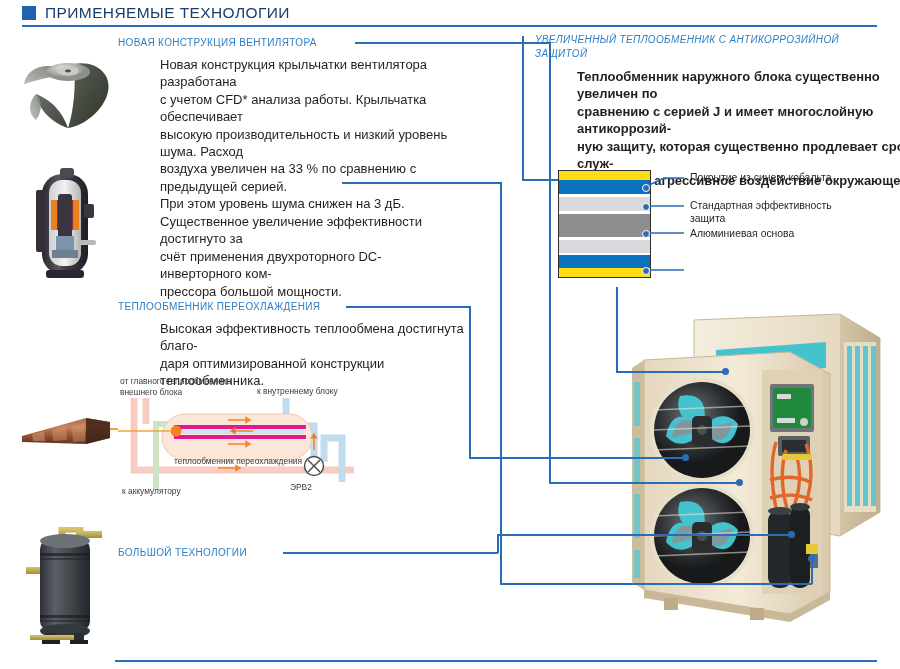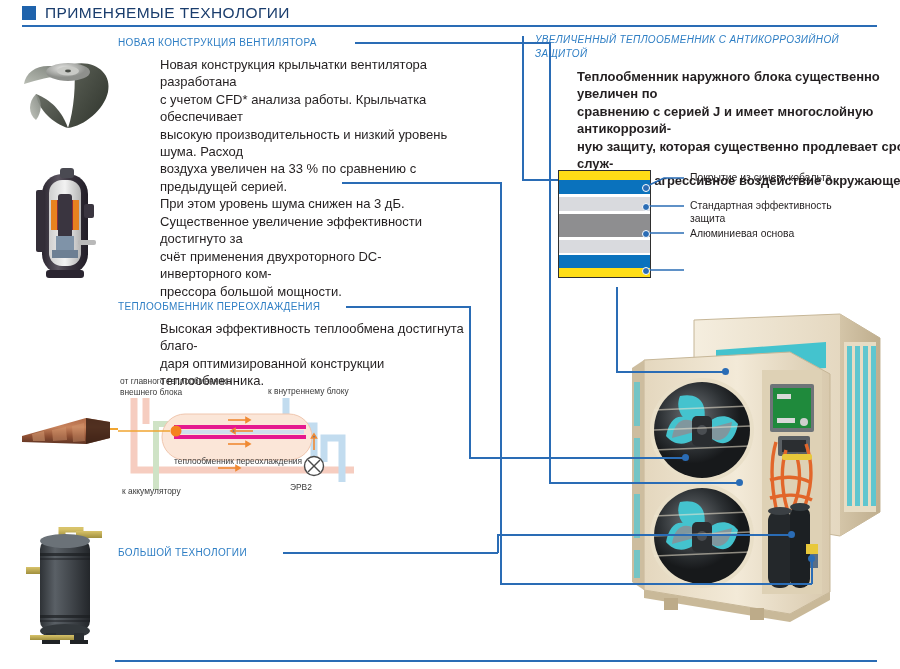--- a/index.html
+++ b/index.html
@@ -275,21 +275,21 @@
       </g>
 
       <circle cx="196" cy="88" r="9.5" fill="#ffffff" stroke="#4a4a4a" stroke-width="1.4"></circle>
       <line x1="190" y1="82" x2="202" y2="94" stroke="#4a4a4a" stroke-width="1.4"></line>
       <line x1="202" y1="82" x2="190" y2="94" stroke="#4a4a4a" stroke-width="1.4"></line>
 
       <line x1="-6" y1="53" x2="52" y2="53" stroke="#f0a531" stroke-width="1.6"></line>
     </svg>
     <div class="sch-lbl" style="left:2px;top:-2px;width:150px;">от главного теплообменника
 внешнего блока</div>
-    <div class="sch-lbl" style="left:150px;top:8px;width:120px;">к внутреннему блоку</div>
+    <div class="sch-lbl" style="left:139px;top:8px;width:120px;">к внутреннему блоку</div>
     <div class="sch-lbl" style="left:56px;top:78px;width:160px;">теплообменник переохлаждения</div>
     <div class="sch-lbl" style="left:4px;top:108px;width:110px;">к аккумулятору</div>
     <div class="sch-lbl" style="left:172px;top:104px;width:60px;">ЭРВ2</div>
   </div>
 
   <div class="unit" style="left:630px;top:312px;width:268px;height:330px;">
     <svg width="268" height="330" viewBox="0 0 268 330">
       <defs>
         <linearGradient id="cab" x1="0" y1="0" x2="1" y2="0">
           <stop offset="0" stop-color="#e4d7be"></stop>

